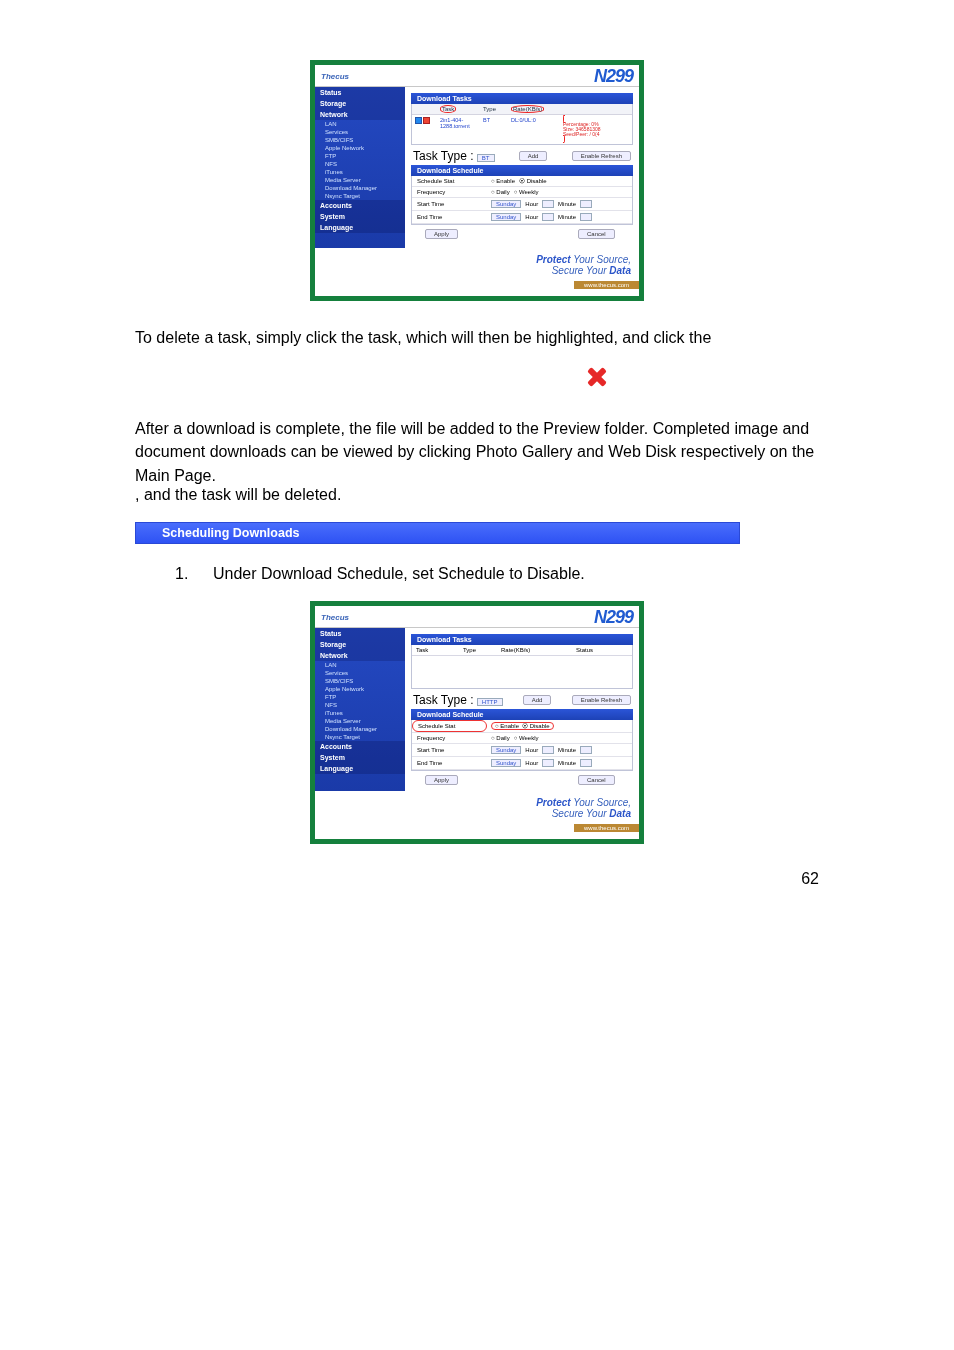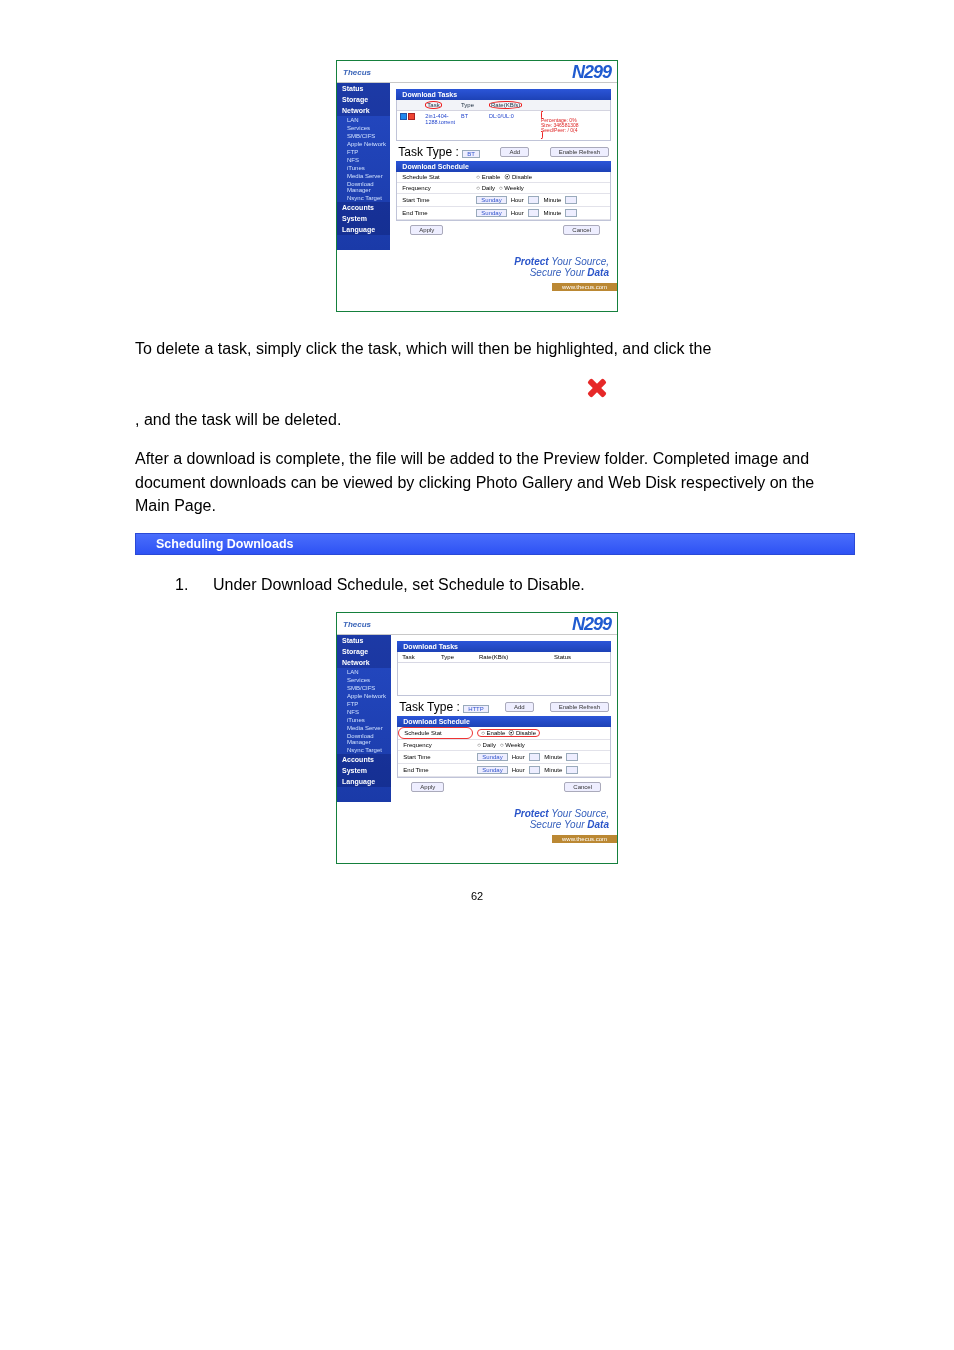--- a/index.html
+++ b/index.html
@@ -9,25 +9,25 @@
     background: #fff;
     font-family: Arial, Helvetica, sans-serif;
     font-size: 12px;
     color: #000;
     padding: 0 0 30px 0;
     position: relative;
   }
   .page { padding: 0 135px; }
   .shotwrap { display: flex; justify-content: center; margin: 60px 0 25px 0; }
   .shot {
-    width: 282px;
-    border: 1px solid #15803d;
+    width: 334px;
+    border: 5px solid #15803d;
     background: #fff;
     position: relative;
-    padding-bottom: 19px;
+    padding-bottom: 6px;
   }
   .shot-hdr {
     height: 22px;
     background: #fff;
     border-bottom: 1px solid #c8c8c8;
     display: flex; align-items: center; justify-content: space-between;
     padding: 2px 6px 0 6px;
   }
   .logo { font-size: 8px; color: #3a64b8; font-style: italic; font-weight: bold; }
   .brand { font-size: 18px; font-weight: 900; color: #205bd0; font-style: italic; letter-spacing: -1px; }
@@ -106,33 +106,33 @@
   .bigX::after  { transform: translate(-50%,-50%) rotate(-45deg); }
   .bigXwrap { margin: 6px 0 28px 240px; }
 
   
   .para { font-size:16px; line-height:1.45; margin: 0 0 16px 0; }
   .para-indented { padding-left: 38px; margin-left: 40px; }
   .stepnum { width:38px; display:inline-block; }
   .h-blue {
     background: linear-gradient(#4a6efc, #2e52f4);
     color:#fff; font-weight:bold; font-size:12.5px;
-    padding:3px 20px; border:1px solid #2a49d6;
-    width:720px; margin: 14px 0 18px 0;
+    padding:3px 26px; border:1px solid #2a49d6;
+    width:605px; margin: 14px 0 18px 0;
   }
 
   
   .taskhdr2 { display:flex; font-size:6px; border-bottom:1px solid #d8d8e4; }
   .taskhdr2 div { padding:2px 4px; }
   .taskhdr2 .t1{ flex:1;} .taskhdr2 .t2{width:38px;} .taskhdr2 .t3{width:75px;} .taskhdr2 .t4{width:60px;}
   .emptytasks { height:32px; }
   .radioDisCirc { border:1px solid #e33; border-radius:10px; padding:0 3px; display:inline-flex; gap:3px; align-items:center;}
   .radioDisWide { border:1px solid #e33; border-radius:10px; padding:0 3px; }
 
-  .pagenum { text-align:center; font-size:11px; margin-top:26px; }
+  .pagenum { text-align:right; font-size:16px; margin-top:26px; }
 </style>
 </head>
 <body>
 
 <div class="page">
 
   <div class="shotwrap">
     <div class="shot">
       <div class="shot-hdr">
         <span class="logo">Thecus</span>
@@ -244,25 +244,25 @@
       <div class="linkbar"><span>www.thecus.com</span></div>
     </div>
   </div>
 
   <div class="para">
     <span>To delete a task, simply click the task, which will then be highlighted, and click the</span>
   </div>
   <div class="bigXwrap">
       <div class="bigX"></div>
     </div>
+  <div class="para">After a download is complete, the file will be added to the Preview folder. Completed image and document downloads can be viewed by clicking Photo Gallery and Web Disk respectively on the Main Page.</div>
+
   <div class="para" style="margin-top:-20px;">
     <span>, and the task will be deleted.</span>
   </div>
-
-  <div class="para">After a download is complete, the file will be added to the Preview folder. Completed image and document downloads can be viewed by clicking Photo Gallery and Web Disk respectively on the Main Page.</div>
 
 
 
   <div class="h-blue">Scheduling Downloads</div>
 
   <div class="para para-indented">
     <span class="stepnum" style="margin-left:-38px;">1.</span><span>Under Download Schedule, set Schedule to Disable.</span>
   </div>
 
   <div class="shotwrap" style="margin-top:8px;">

